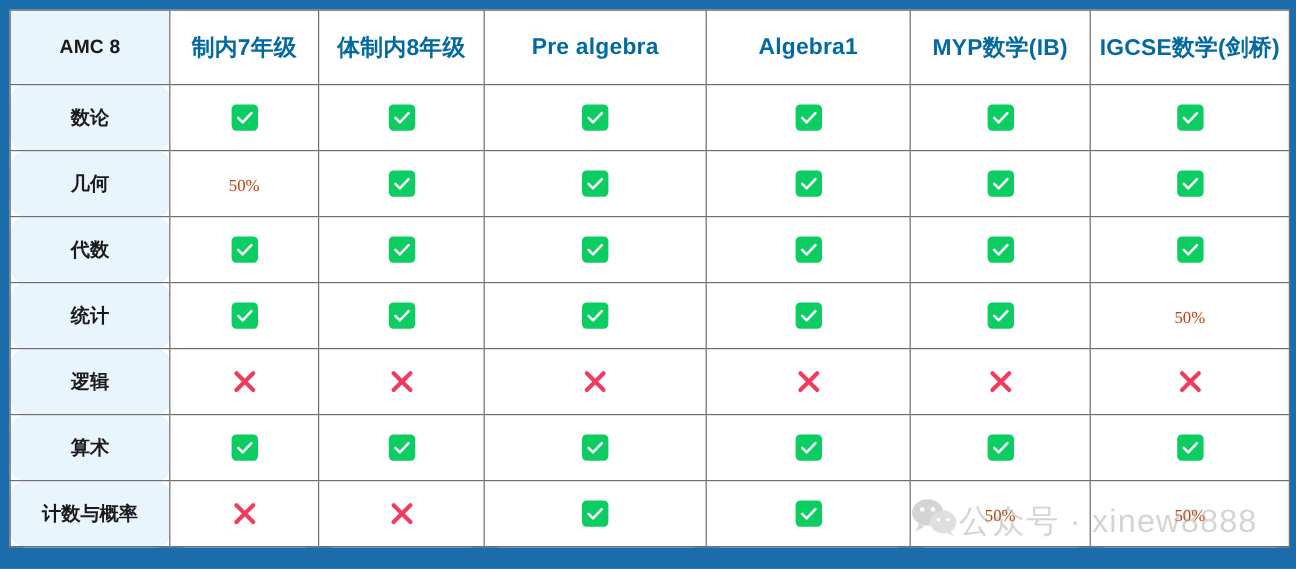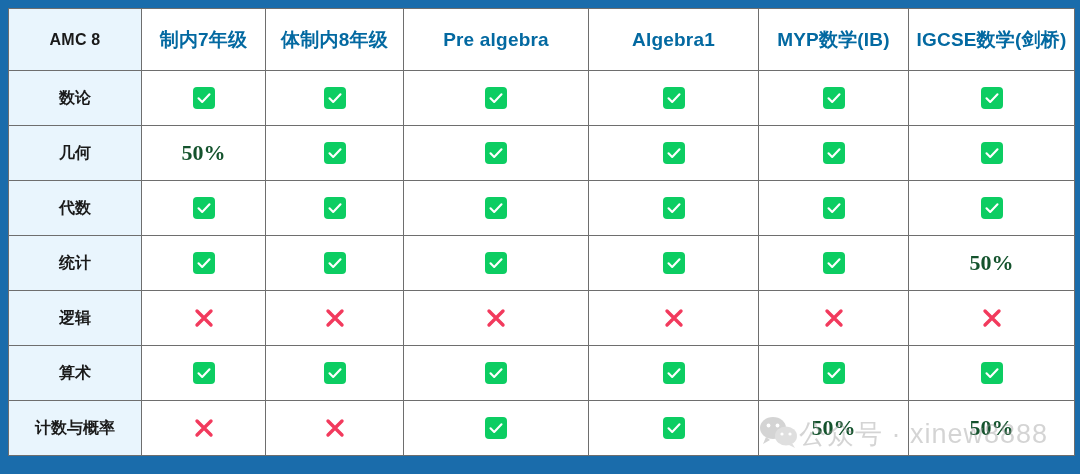--- a/index.html
+++ b/index.html
@@ -57,20 +57,21 @@
     background: #e9f5fd;
     font-weight: bold;
     font-size: 16px;
     color: #1a1a1a;
   }
 
   tbody td {
     height: 55px;
     font-size: 18px;
     color: #1a1a1a;
+    border-radius: 12px;
   }
 
   
   col.c-label  { width: 133px; }
   col.c-g7     { width: 124px; }
   col.c-g8     { width: 138px; }
   col.c-pre    { width: 185px; }
   col.c-alg    { width: 170px; }
   col.c-myp    { width: 150px; }
   col.c-igcse  { width: 166px; }
@@ -95,24 +96,23 @@
   .icon-cross {
     display: inline-block;
     width: 24px;
     height: 24px;
     position: relative;
     vertical-align: middle;
   }
   .icon-cross svg { display: block; }
 
   .pct {
-    font-size: 22px;
-    color: #14532d;
+    font-size: 14px;
+    color: #c2410c;
     font-family: "Liberation Serif", "DejaVu Serif", serif;
-    font-weight: bold;
   }
 
   
   .watermark {
     position: absolute;
     right: 32px;
     bottom: 22px;
     z-index: 3;
     display: flex;
     align-items: center;

